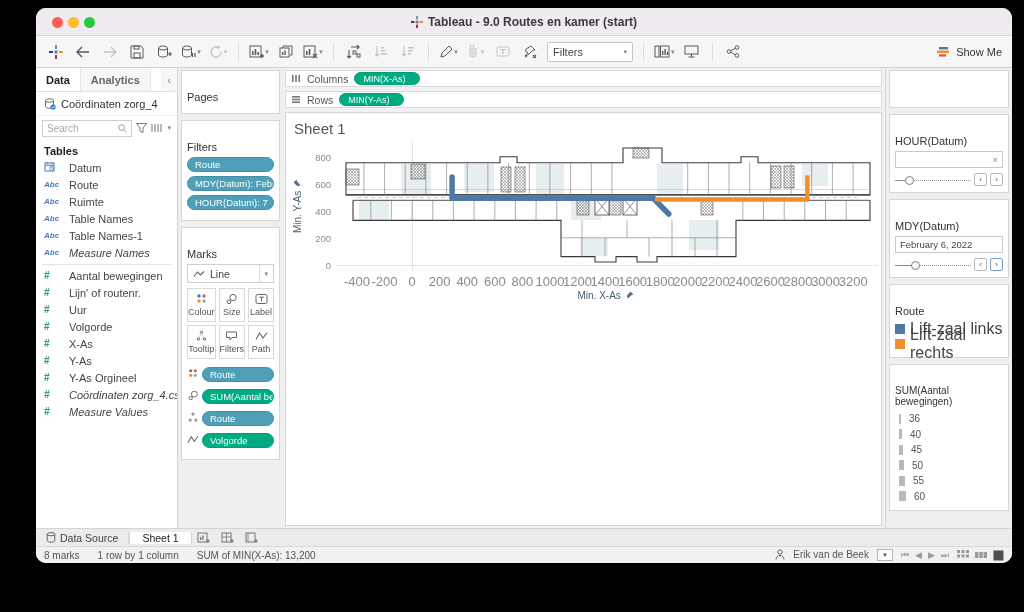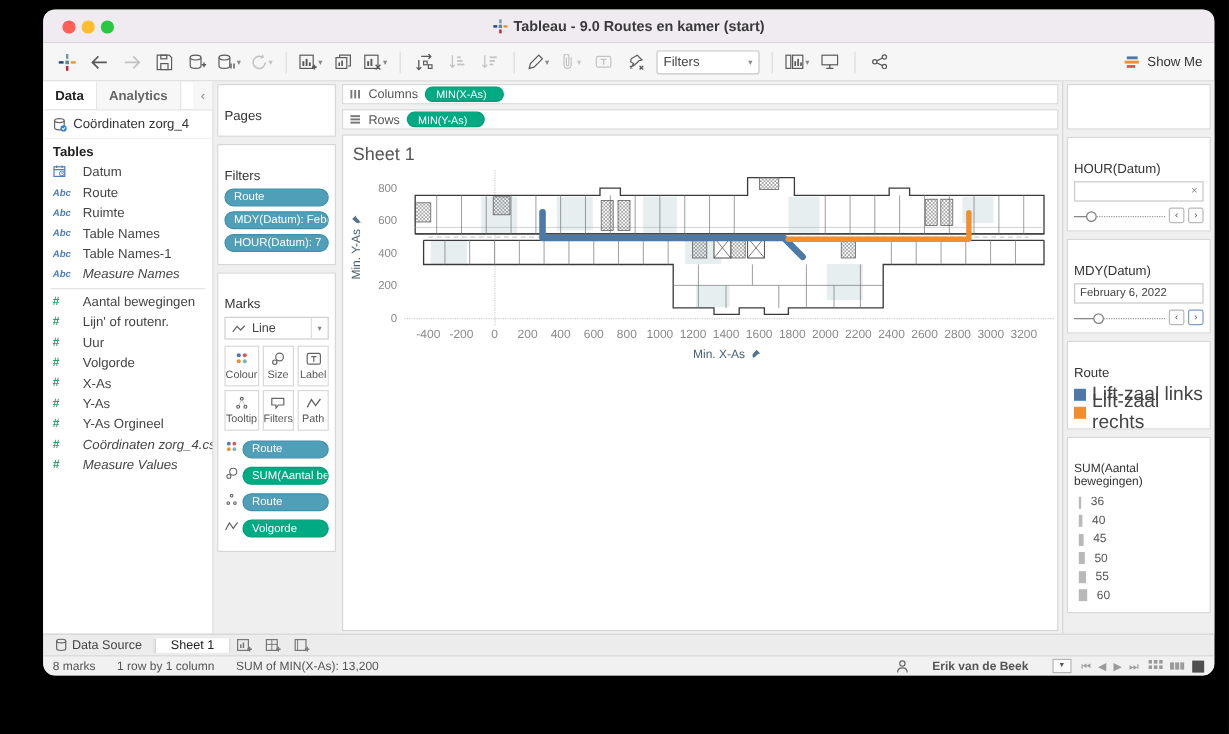--- a/index.html
+++ b/index.html
@@ -52,21 +52,21 @@
   .mpill-row { display:flex; align-items:center; gap:3px; margin-bottom:4px; }
   .mpill-row .pill { flex:1; margin-bottom:0; }
   
   .sheet-area { position:absolute; left:247px; top:0; width:601px; height:460px; }
   .shelf { position:absolute; left:2px; right:2px; height:17px; background:#fff; border:1px solid #d9d9d9; display:flex; align-items:center; padding:0 5px; gap:6px; font-size:10.5px; color:#555; }
   .shelf .pill { margin:0; height:13px; font-size:9px; padding:0 14px 0 8px; }
   .canvas { position:absolute; left:2px; right:2px; top:44px; bottom:2px; background:#fff; border:1px solid #d4d4d4; }
   .sheet-title { position:absolute; left:8px; top:7px; font-size:15px; color:#555; }
   .plot-wrap { position:absolute; left:0; top:0; right:0; height:320px; }
   .ytick { position:absolute; width:34px; text-align:right; font-size:9.5px; color:#8a8a8a; }
-  .xtick { position:absolute; width:36px; text-align:center; font-size:10px; color:#8a8a8a; }
+  .xtick { position:absolute; width:36px; text-align:center; font-size:13px; color:#8a8a8a; }
   .grid-v { position:absolute; border-left:1px dotted #cfcfcf; width:0; }
   .grid-h { position:absolute; border-top:1px dotted #cfcfcf; height:0; }
   .axis-title { font-size:10px; color:#4a6070; }
   .yaxis-title { position:absolute; transform:rotate(-90deg); transform-origin:left top; display:flex; align-items:center; gap:3px; }
   .xaxis-title { position:absolute; display:flex; align-items:center; gap:4px; }
   
   .right-panel { position:absolute; left:849px; top:0; width:127px; height:460px; background:#efefef; border-left:1px solid #d5d5d5; padding:2px 3px; }
   .rp-input { height:17px; border:1px solid #c9c9c9; background:#fff; font-size:9.5px; color:#444; display:flex; align-items:center; justify-content:space-between; padding:0 4px; margin-bottom:5px; }
   .slider-row { display:flex; align-items:center; gap:3px; }
   .slider { position:relative; flex:1; height:12px; }
@@ -78,21 +78,21 @@
   .legend-swatch { width:10px; height:10px; flex:0 0 10px; }
   .size-row { display:flex; align-items:center; gap:8px; height:15.5px; font-size:10px; color:#555; padding-left:4px; }
   .size-bar { background:#b9b9b9; height:10px; }
   
   .sheet-tabs { position:absolute; left:0; top:520px; right:0; height:18px; background:#ececec; border-top:1px solid #d4d4d4; display:flex; align-items:center; }
   .dstab { display:flex; align-items:center; gap:4px; padding:0 10px; font-size:10.5px; color:#444; border-right:1px solid #dcdcdc; }
   .wstab { display:flex; align-items:center; padding:0 12px; font-size:10.5px; color:#222; background:#fff; border-right:1px solid #d4d4d4; border-left:1px solid #d4d4d4; }
   .tab-icon-btn { display:flex; align-items:center; justify-content:center; width:24px; color:#666; }
   .status-bar { position:absolute; left:0; top:538px; right:0; height:17px; background:#f1f1f1; border-top:1px solid #d8d8d8; display:flex; align-items:center; font-size:10px; color:#555; padding:0 8px; gap:18px; }
   .status-right { margin-left:auto; display:flex; align-items:center; gap:8px; }
-  .user-box { display:flex; align-items:flex-end; gap:20px;font-weight:bold; }
+  .user-box { display:flex; align-items:flex-start; gap:8px; }
   .user-dd { width:16px; height:12px; border:1px solid #b5b5b5; background:#fafafa; display:flex; align-items:center; justify-content:center; font-size:6px; color:#555; }
   .nav-icons { display:flex; align-items:center; gap:6px; color:#9a9a9a; font-size:9px; }
   .view-icons { display:flex; align-items:center; gap:6px; }
 </style>
 </head>
 <body>
 
 <div class="window">
 
   <div class="titlebar">
@@ -288,20 +288,36 @@
         <div class="dp-collapse">‹</div>
       </div>
       <div class="ds-row">
         <svg width="12" height="12" viewBox="0 0 12 12">
             <ellipse cx="5.5" cy="2.5" rx="4" ry="1.7" fill="none" stroke="#666"></ellipse>
             <path d="M1.5 2.5v6c0 .9 1.8 1.7 4 1.7s4-.8 4-1.7v-6" fill="none" stroke="#666"></path>
             <circle cx="9" cy="9" r="2.6" fill="#2f7ed8"></circle>
             <path d="M7.8 9l.9.9 1.6-1.8" stroke="#fff" stroke-width=".9" fill="none"></path>
           </svg>
         <span>Coördinaten zorg_4</span>
+      </div>
+      <div class="search-row">
+        <div class="search-box">
+          <span>Search</span>
+          <svg width="9" height="9" viewBox="0 0 9 9">
+              <circle cx="3.6" cy="3.6" r="2.8" fill="none" stroke="#999"></circle>
+              <path d="M5.8 5.8L8.5 8.5" stroke="#999"></path>
+            </svg>
+        </div>
+        <svg width="11" height="10" viewBox="0 0 11 10">
+            <path d="M.5.5h10L7 5v4.5L4 8V5z" fill="none" stroke="#777"></path>
+          </svg>
+        <svg width="11" height="10" viewBox="0 0 11 10">
+            <path d="M1 1v8M4 1v8M7 1v8M10 1v8" stroke="#777"></path>
+          </svg>
+        <span class="caret">▾</span>
       </div>
       <div class="tables-label">Tables</div>
       <div id="dimension-list">
           <div class="field-row">
             <span class="ficon abc"><svg width="11" height="11" viewBox="0 0 11 11">
                 <rect x="1" y="2" width="9" height="8" fill="none" stroke="#4a7dbb"></rect>
                 <path d="M1 4.3h9M3.2 1v2M7.8 1v2" stroke="#4a7dbb"></path>
                 <circle cx="7.5" cy="7.5" r="2" fill="none" stroke="#4a7dbb" stroke-width=".8"></circle>
                 <path d="M7.5 6.5v1h.9" stroke="#4a7dbb" stroke-width=".7" fill="none"></path>
               </svg></span>

